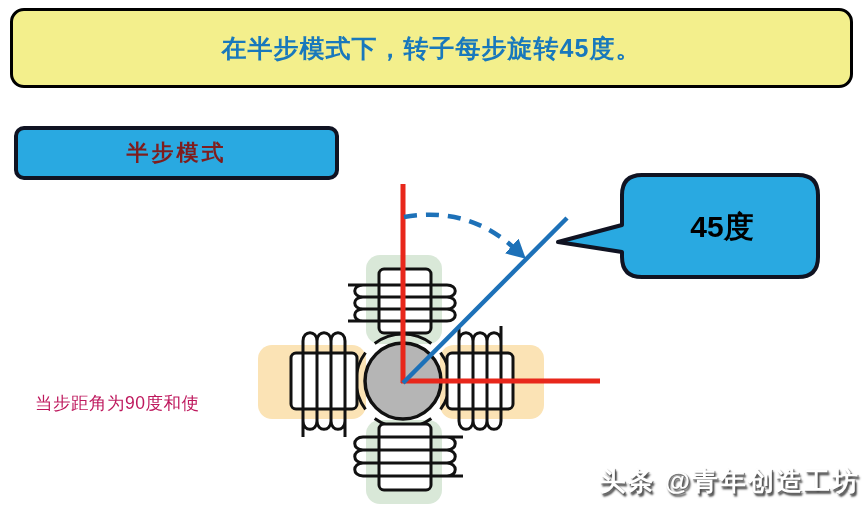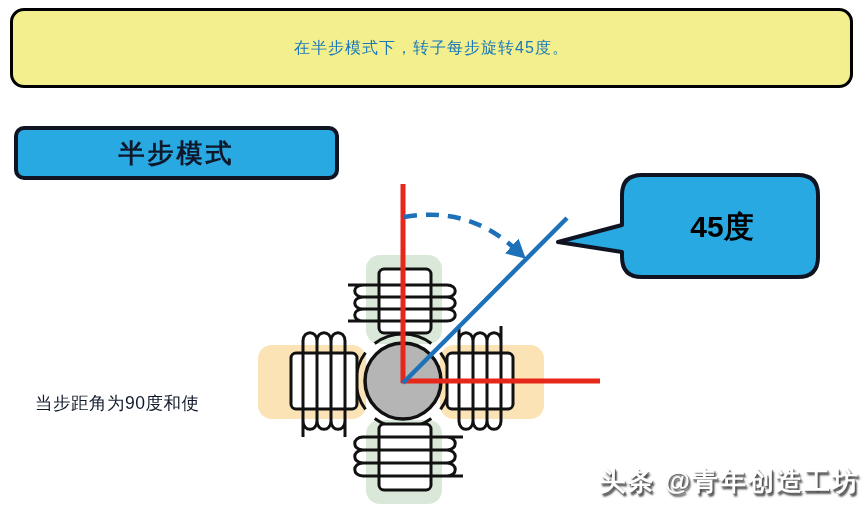--- a/index.html
+++ b/index.html
@@ -6,32 +6,32 @@
   body{
     width:866px;height:507px;position:relative;overflow:hidden;
     background:#ffffff;
     font-family:"Liberation Sans","DejaVu Sans",sans-serif;
   }
   .banner{
     position:absolute;left:10px;top:8px;width:843px;height:80px;
     background:#f3ef8c;border:3px solid #000;border-radius:14px;
     display:flex;align-items:center;justify-content:center;box-sizing:border-box;
   }
-  .banner span{color:#1878bc;font-size:16px;font-weight:normal;letter-spacing:1px;}
+  .banner span{color:#1878bc;font-size:25px;font-weight:bold;letter-spacing:1px;}
   .mode-label{
     position:absolute;left:14px;top:126px;width:325px;height:54px;
     background:#29a9e1;border:4px solid #101322;border-radius:10px;
     display:flex;align-items:center;justify-content:center;box-sizing:border-box;
   }
-  .mode-label span{color:#0f172a;font-size:26px;font-weight:bold;letter-spacing:3px;}
+  .mode-label span{color:#7f1d1d;font-size:22px;font-weight:bold;letter-spacing:3px;}
   svg.diagram{position:absolute;left:0;top:0;}
   svg text{font-family:"Liberation Sans","DejaVu Sans",sans-serif;}
   .note{
     position:absolute;left:35px;top:391px;width:220px;
-    color:#0f172a;font-size:17.5px;line-height:24px;letter-spacing:0.5px;
+    color:#be185d;font-size:17.5px;line-height:24px;letter-spacing:0.5px;
   }
   .watermark{
     position:absolute;right:6px;bottom:8px;
     color:#ffffff;font-size:26px;font-weight:bold;letter-spacing:2px;
     text-shadow:2px 3px 2px #4e4e4e,1px 1px 1px #6e6e6e;
   }
 </style>
 </head>
 <body>
 

